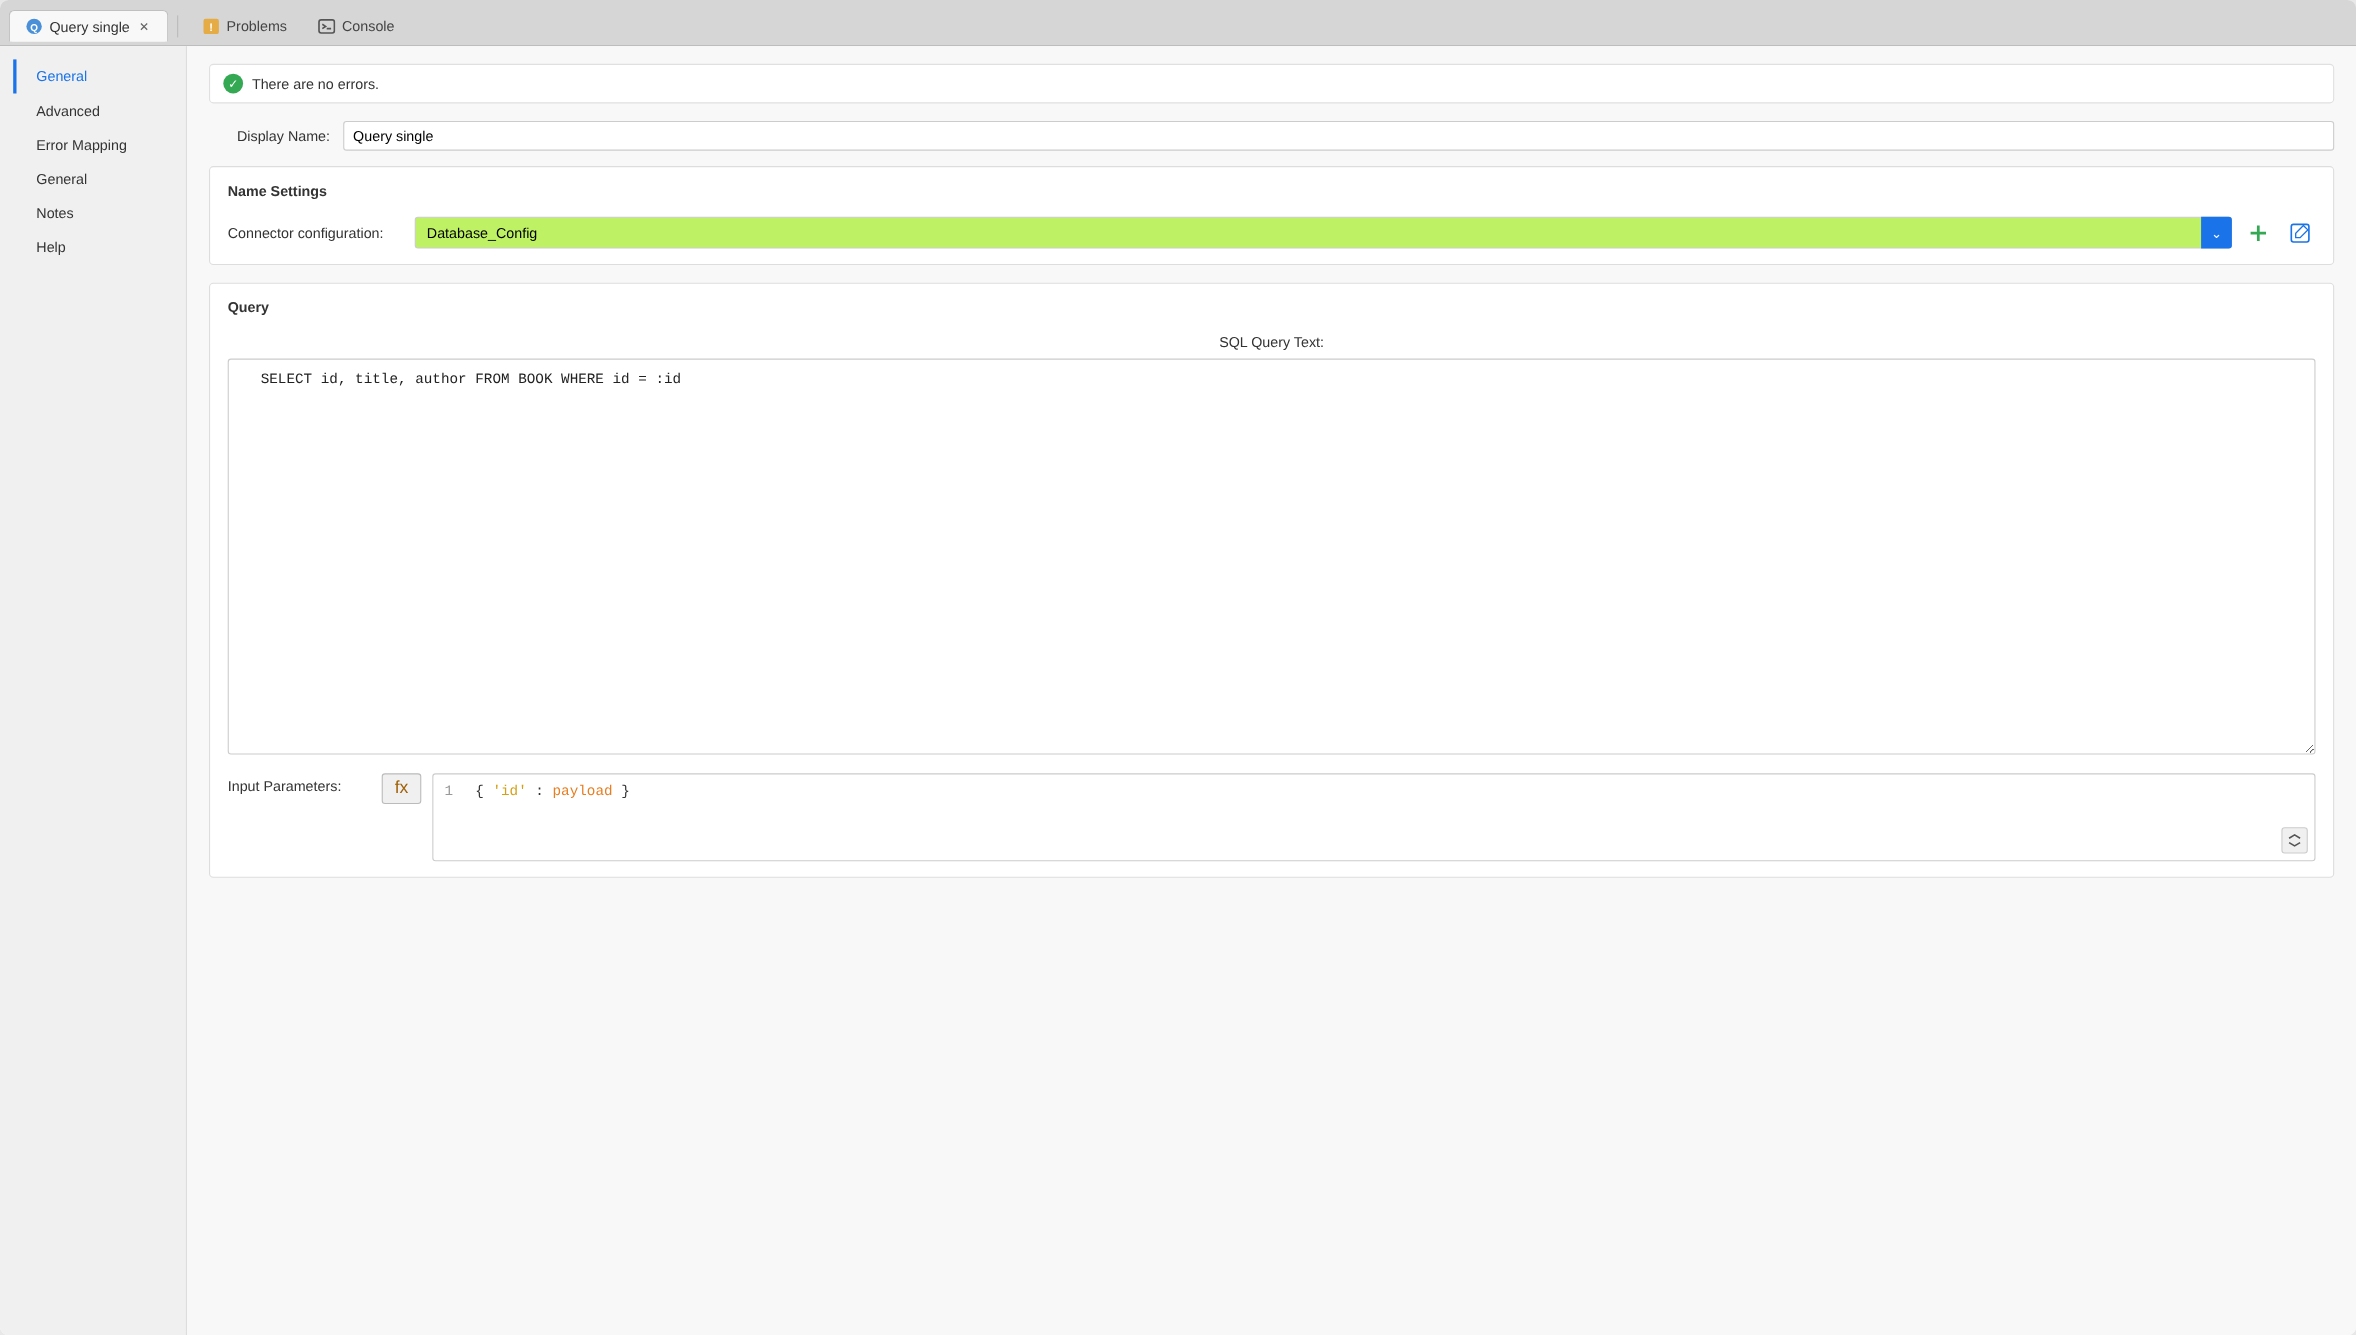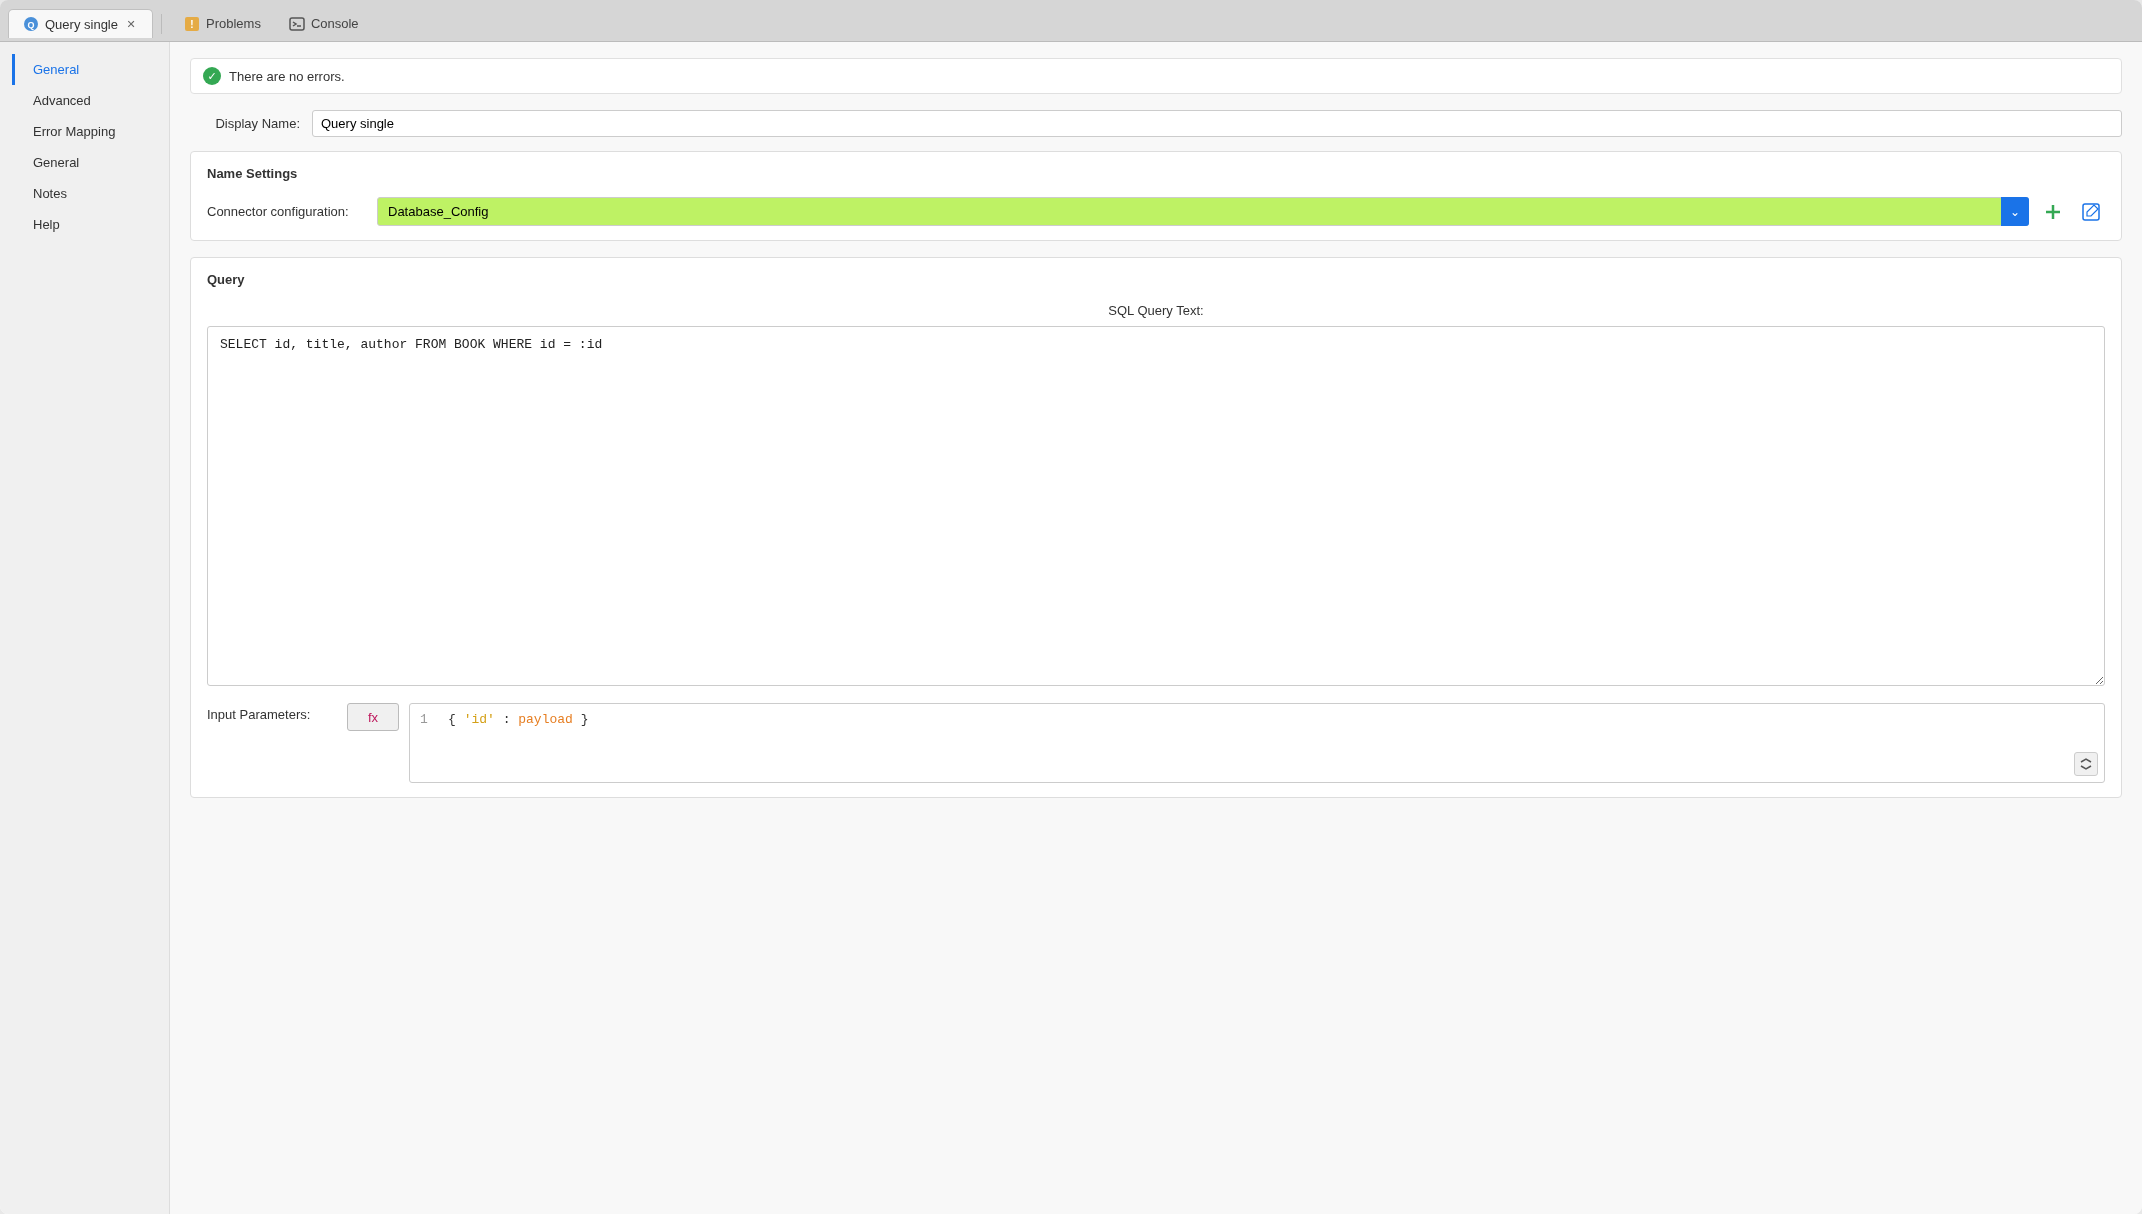--- a/index.html
+++ b/index.html
@@ -236,21 +236,21 @@
       color: #333;
       margin-bottom: 8px;
       text-align: center;
     }
 
     .sql-editor {
       width: 100%;
       min-height: 360px;
       border: 1px solid #ccc;
       border-radius: 3px;
-      padding: 10px 12px;
+      padding: 10px 29px;
       font-family: 'Courier New', Courier, monospace;
       font-size: 13px;
       background: #fff;
       resize: vertical;
       outline: none;
       color: #222;
     }
 
     
     .input-params-row {
@@ -261,31 +261,31 @@
     }
 
     .input-params-label {
       font-size: 13px;
       color: #333;
       min-width: 130px;
       padding-top: 4px;
     }
 
     .fx-button {
-      width: 52px;
+      width: 36px;
       height: 28px;
       border: 1px solid #bbb;
       border-radius: 3px;
       background: #f0f0f0;
-      font-size: 13px;
-      cursor: pointer;
-      display: flex;
-      align-items: center;
-      justify-content: center;
-      color: #be185d;
+      font-size: 16px;
+      cursor: pointer;
+      display: flex;
+      align-items: center;
+      justify-content: center;
+      color: #a16207;
     }
 
     .params-editor-wrapper {
       flex: 1;
       border: 1px solid #ccc;
       border-radius: 3px;
       background: #fff;
       min-height: 80px;
       position: relative;
     }

